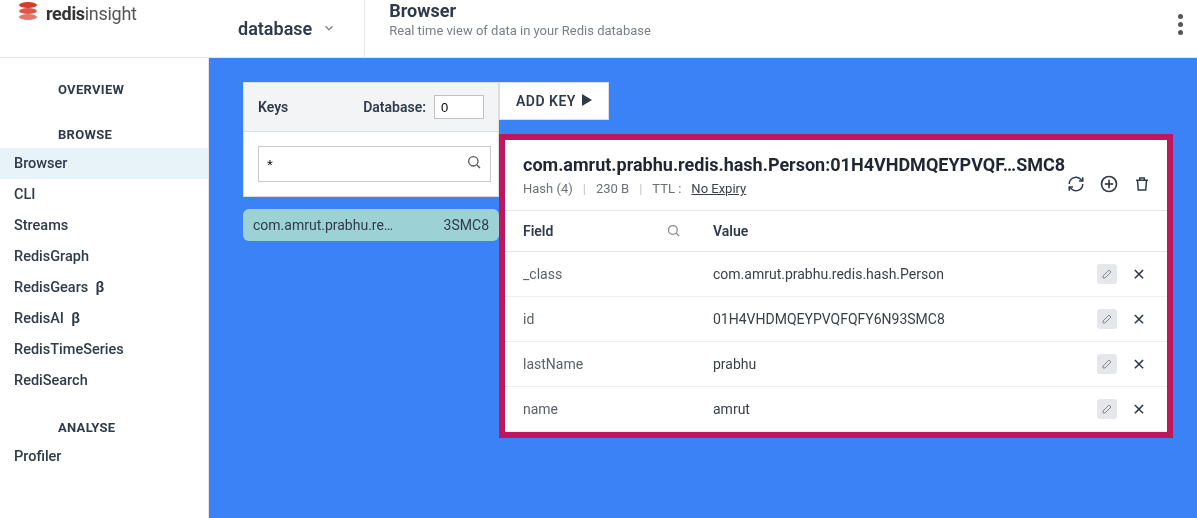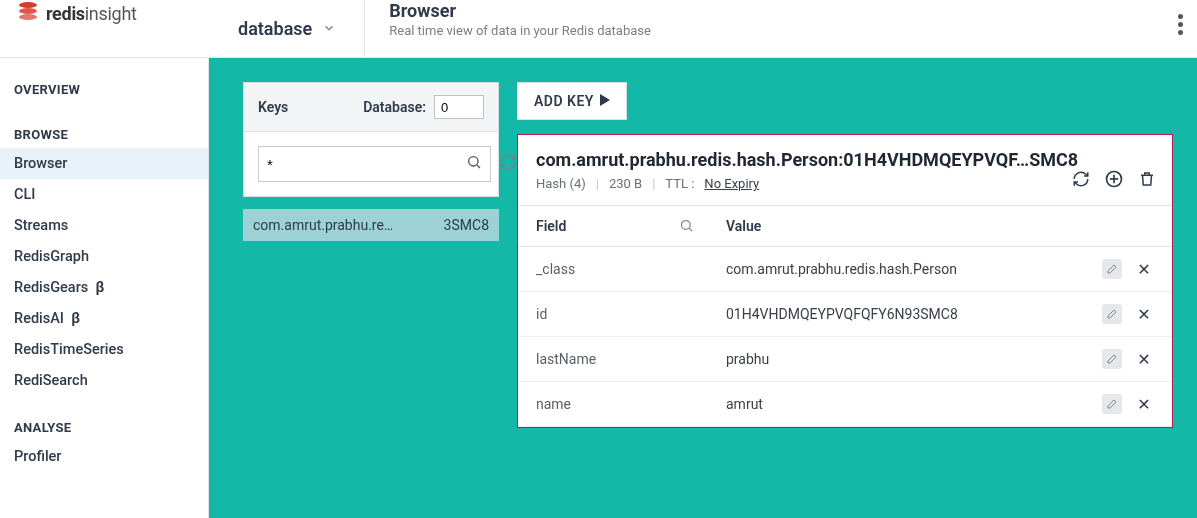--- a/index.html
+++ b/index.html
@@ -54,40 +54,40 @@
   border-right:1px solid #e5e5e5;
   padding-top: 18px;
   overflow-y:auto;
 }
 .side-heading {
   font-size: 13px;
   font-weight: 700;
   color: #2f3a4a;
   letter-spacing: 0.3px;
   padding: 6px 14px;
+  margin-left: 44px;
 }
 .side-item {
   font-size: 14.5px;
   font-weight: 500;
   color: #2f3a4a;
   padding: 7px 14px;
   cursor: pointer;
 }
 .side-item .beta { font-weight:700; }
 .side-item.active { background:#e8f3f9; }
 .side-sub { display:flex; align-items:center; gap:8px; }
 .caret-down { font-size: 11px; }
 .side-group { margin-bottom: 18px; }
 
 .workspace {
   flex:1;
-  background:#14b8a6;
+  background:#3b82f6;
   padding: 24px 24px 0 34px;
   display:flex;
-  gap: 18px;
   overflow:hidden;
 }
 
 .keys-panel { width: 256px; }
 .keys-head {
   background:#f3f4f5;
   border:1px solid #dcdde0;
   border-bottom:none;
   padding: 12px 14px;
   display:flex;
@@ -124,21 +124,21 @@
 }
 .search-box input { border:none; outline:none; font-size:15px; flex:1; background:transparent; }
 .search-box .mag { color:#555; }
 .tool-ic { color:#7a7f87; }
 .key-row {
   background:#9cd2d6;
   color:#2f3a4a;
   font-size: 14px;
   padding: 8px 10px;
   margin: 12px 0 16px 0;
-  border-radius:0;
+  border-radius:6px;
   display:flex;
   justify-content:space-between;
   white-space:nowrap;
   overflow:hidden;
   cursor:pointer;
 }
 .key-row .kshort { overflow:hidden; text-overflow:ellipsis; max-width: 160px; }
 
 .detail-panel { flex:1; min-width:0; }
 .addkey {
@@ -148,21 +148,21 @@
   gap:6px;
   padding: 10px 16px;
   font-size: 14px;
   font-weight:600;
   letter-spacing:0.5px;
   color:#2f3a4a;
   margin-bottom: 14px;
   cursor:pointer;
 }
 .detail-card {
-  border:1px solid #be185d;
+  border:6px solid #be185d;
   background:#fff;
 }
 .dc-head { padding: 14px 18px; border-bottom:1px solid #e5e5e5; position:relative; }
 .dc-title { font-size: 18px; font-weight:700; color:#1f2733; white-space:nowrap; overflow:hidden; text-overflow:ellipsis; }
 .dc-meta { font-size: 13px; color:#6b7077; margin-top: 6px; display:flex; gap:10px; align-items:center; }
 .dc-meta .sep { color:#c1c3c7; }
 .dc-meta .ttl-val { text-decoration: underline; color:#3a3f47; cursor:pointer; }
 .dc-icons { position:absolute; right:16px; bottom:12px; display:flex; gap:14px; align-items:center; }
 .dc-icons .ic { color:#2f3a4a; cursor:pointer; }
 

